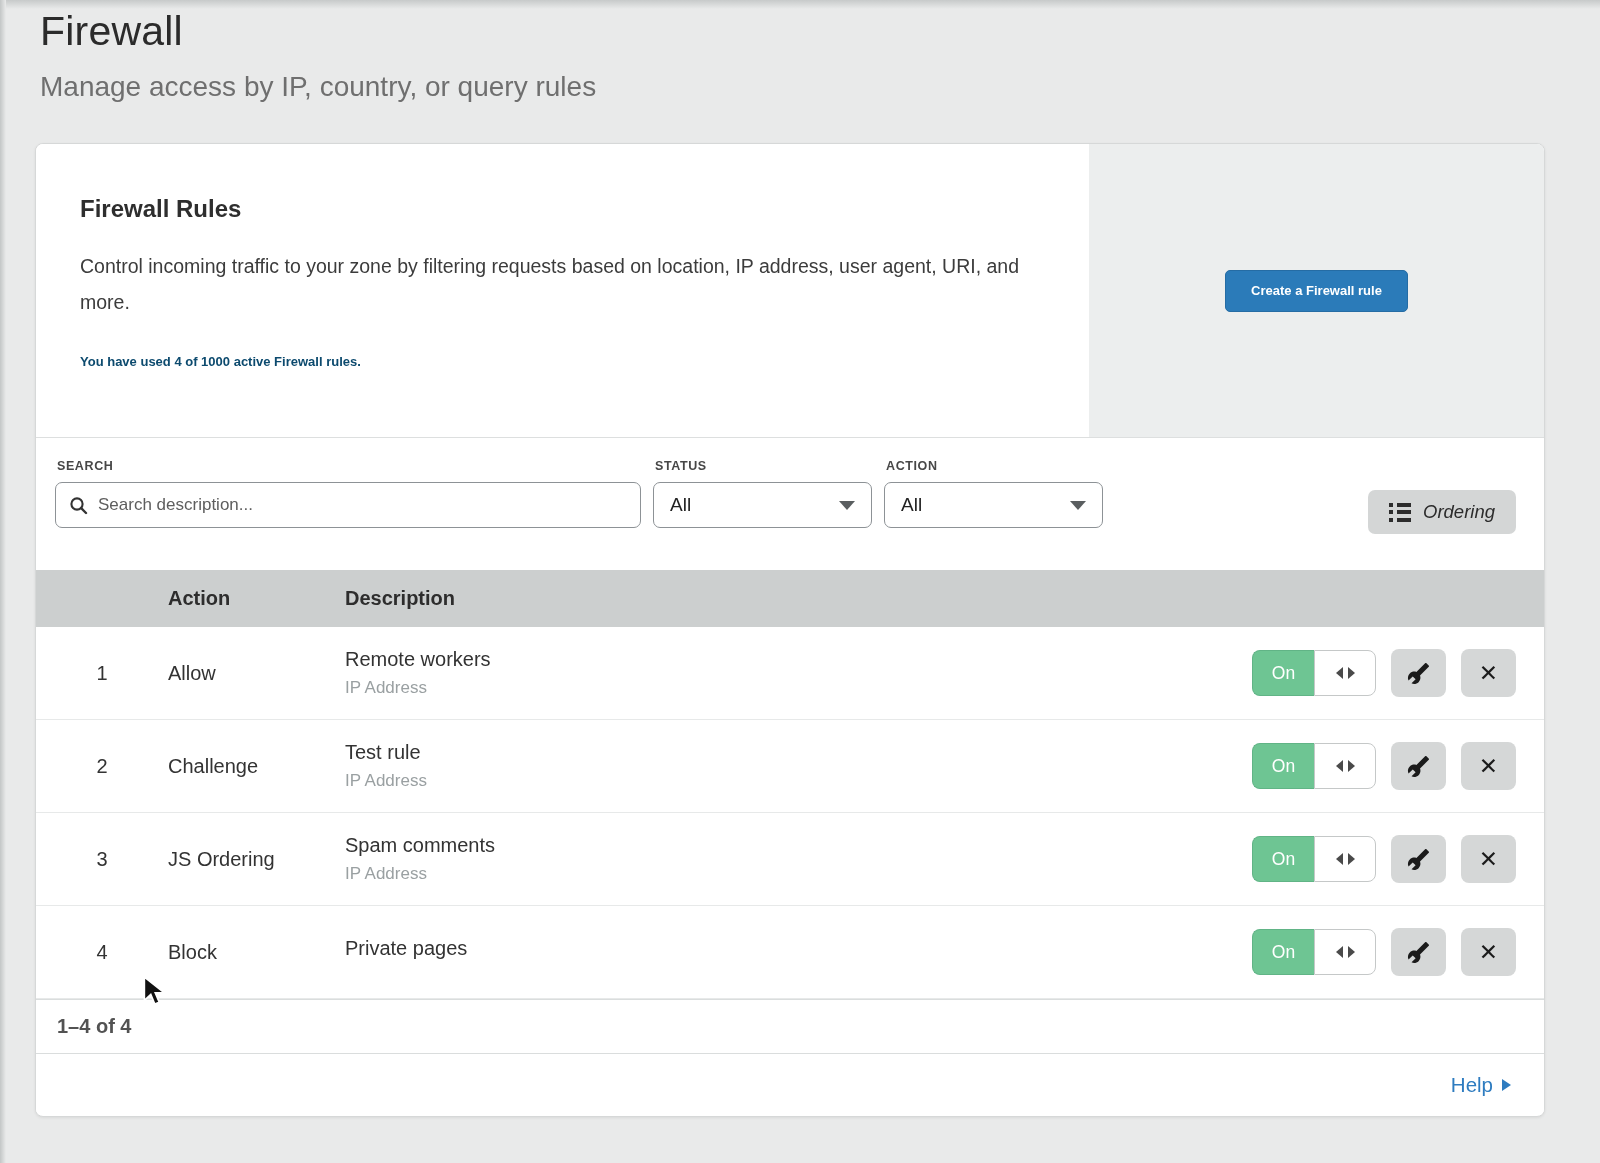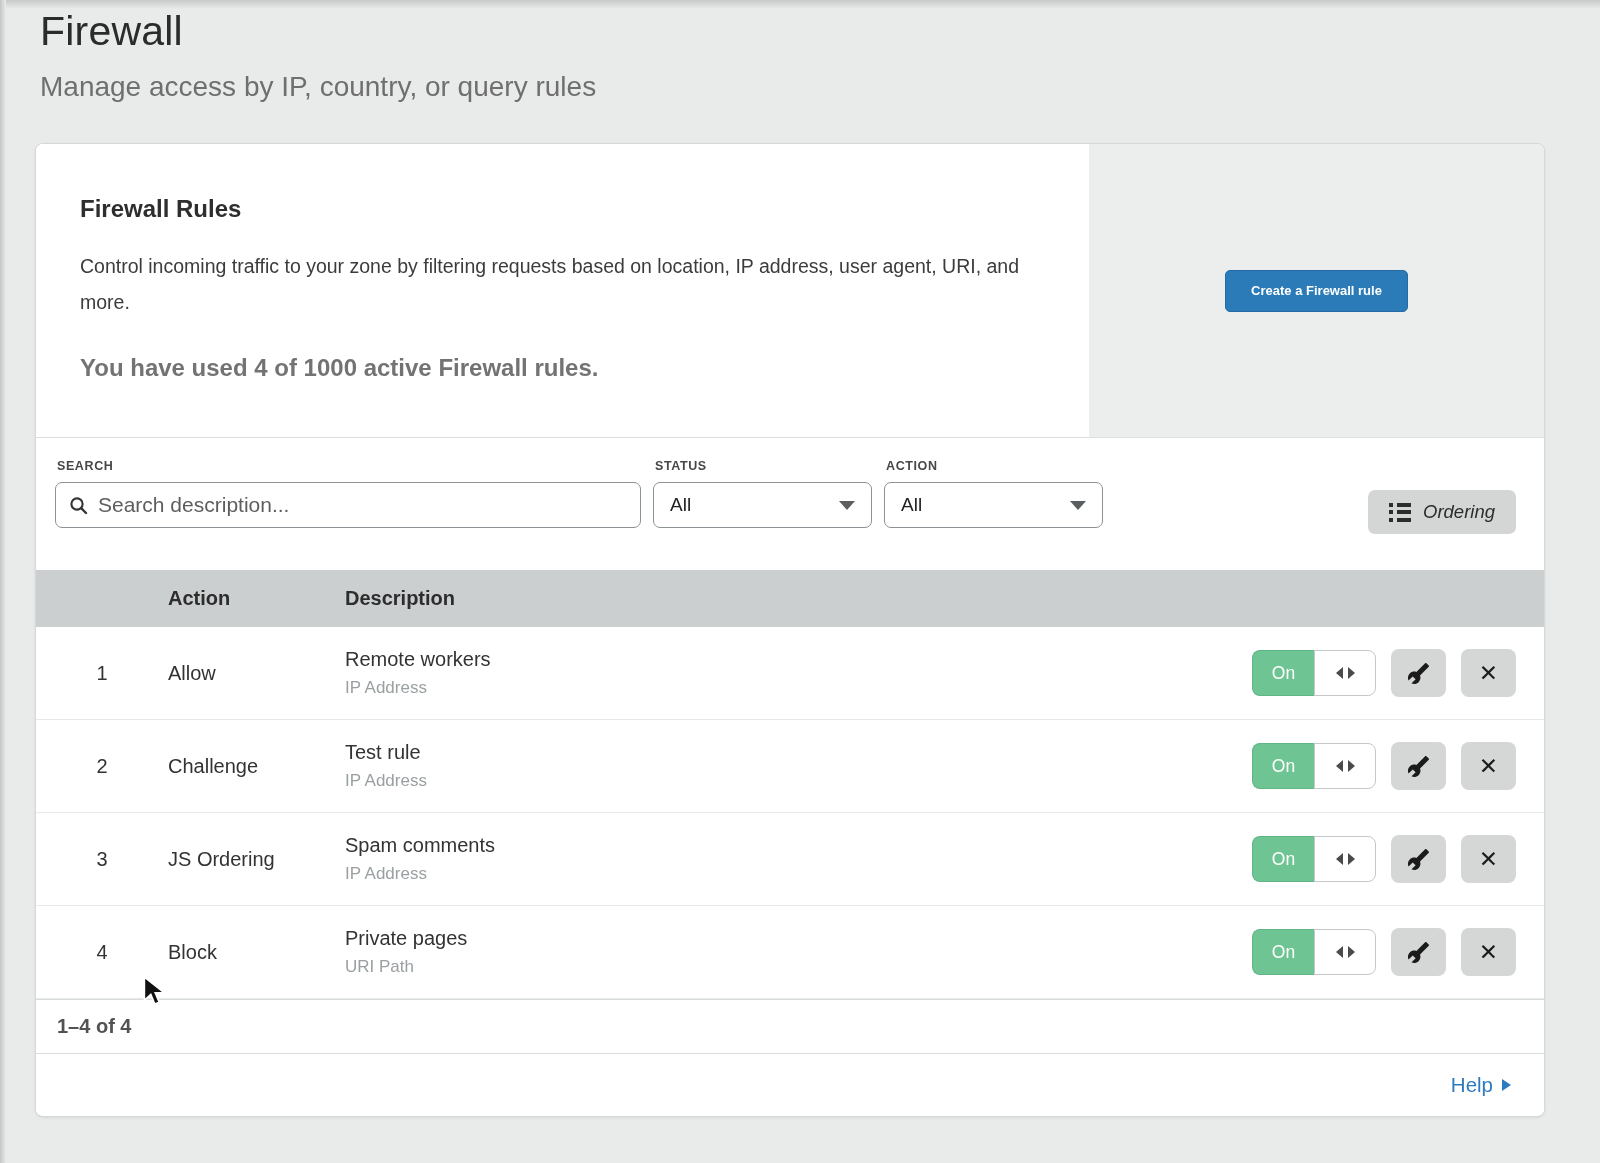--- a/index.html
+++ b/index.html
@@ -30,21 +30,21 @@
     background: #ffffff; border: 1px solid #d6d8d8; border-radius: 8px;
     box-shadow: 0 1px 3px rgba(0,0,0,0.07);
     overflow: hidden;
   }
 
   
   .intro { display: flex; height: 294px; border-bottom: 1px solid #dddfdf; }
   .intro-left { flex: 1; padding: 51px 60px 0 44px; background: #fff; }
   .intro-title { font-size: 24px; font-weight: 700; color: #2e2e2e; margin-bottom: 25px; }
   .intro-desc { font-size: 19.5px; line-height: 36px; color: #3c3c3c; max-width: 950px; margin-bottom: 34px; }
-  .intro-usage { font-size: 24px; font-weight: 700; color: #737373; }
+  .intro-usage { font-size: 13px; font-weight: 700; color: #0c4a6e; }
   .intro-right {
     width: 455px; background: #eceeee;
     display: flex; align-items: center; justify-content: center;
   }
   .btn-primary {
     background: #2b7bb9; border: 1px solid #256ca4; border-radius: 5px;
     color: #fff; font-family: inherit; font-size: 13px; font-weight: 700;
     height: 42px; padding: 0 25px; cursor: pointer;
   }
 
@@ -55,21 +55,21 @@
     letter-spacing: 0.6px; margin: 0 0 9px 2px;
   }
   .search-filter { width: 586px; margin-right: 12px; }
   .search-box {
     height: 46px; border: 1px solid #8d9296; border-radius: 7px;
     display: flex; align-items: center; padding: 0 13px; gap: 10px; background: #fff;
   }
   .search-box svg { flex: 0 0 auto; }
   .search-input {
     border: none; outline: none; width: 100%; font-family: inherit;
-    font-size: 21px; color: #a16207; background: transparent;
+    font-size: 17px; color: #a16207; background: transparent;
   }
   .search-input::placeholder { color: #5e5e5e; opacity: 1; }
   .select-filter { width: 219px; margin-right: 12px; }
   .select-box {
     height: 46px; border: 1px solid #8d9296; border-radius: 7px; background: #fff;
     display: flex; align-items: center; justify-content: space-between;
     padding: 0 16px; font-size: 19px; color: #222; cursor: pointer;
   }
   .caret-down {
     width: 0; height: 0;
@@ -296,21 +296,20 @@
         <span class="x-glyph">✕</span>
       </button>
     </div>
   </div>
 
   <div class="row">
     <div class="col-num">4</div>
     <div class="col-action">Block</div>
     <div class="col-desc">
       <div class="desc-title">Private pages</div>
-      <div class="desc-sub">URI Path</div>
     </div>
     <div class="row-controls">
       <div class="toggle">
         <span class="toggle-on">On</span>
         <span class="toggle-handle">
           <span class="tri-left"></span>
           <span class="tri-right"></span>
         </span>
       </div>
       <button class="icon-btn" style="margin-left:0;">

